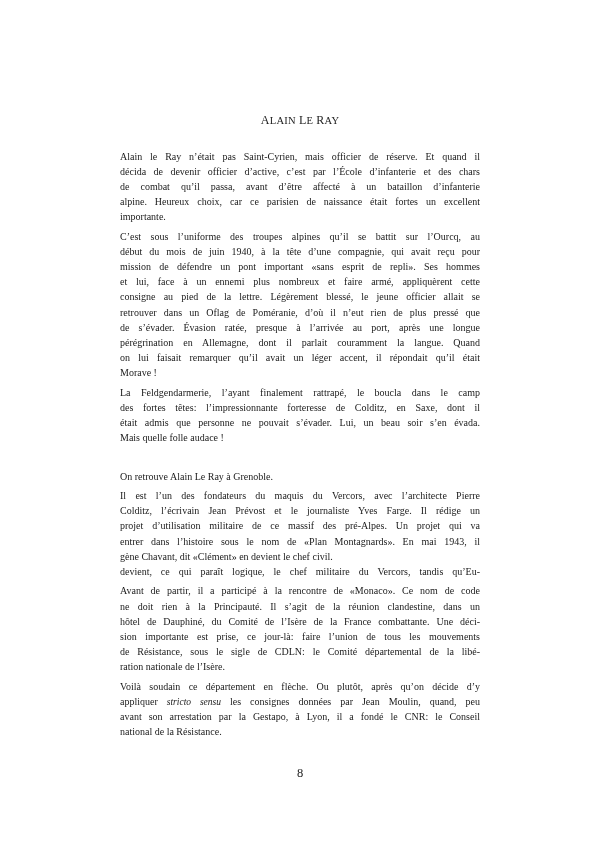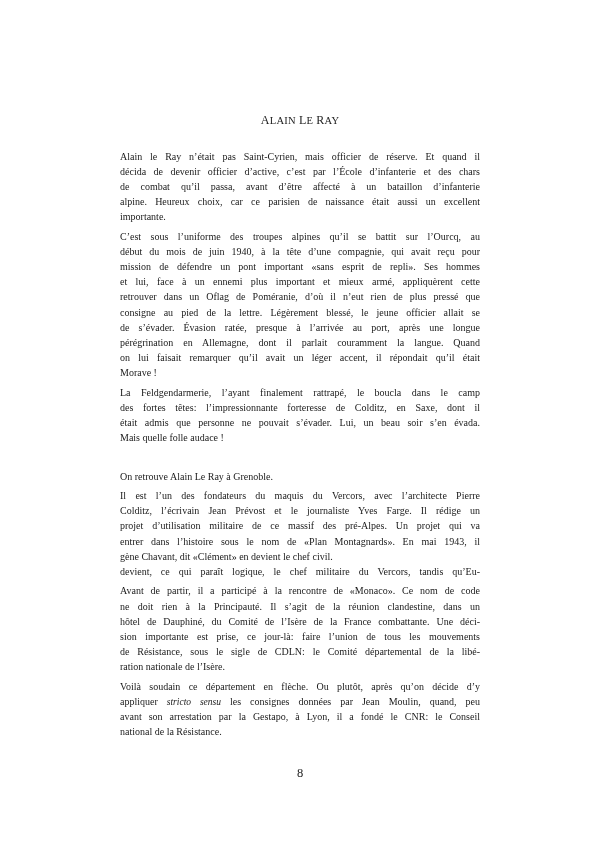--- a/index.html
+++ b/index.html
@@ -21,30 +21,30 @@
 </head>
 <body>
 
 <div class="running-head" id="rh"><span class="big">A</span><span>LAIN </span><span class="big">L</span><span>E </span><span class="big">R</span><span>AY</span></div>
 
 <div class="body" id="body">
     <div class="para">
       <span class="line">Alain le Ray n’était pas Saint-Cyrien, mais officier de réserve. Et quand il</span>
       <span class="line">décida de devenir officier d’active, c’est par l’École d’infanterie et des chars</span>
       <span class="line">de combat qu’il passa, avant d’être affecté à un bataillon d’infanterie</span>
-      <span class="line">alpine. Heureux choix, car ce parisien de naissance était aussi un excellent</span>
+      <span class="line">alpine. Heureux choix, car ce parisien de naissance était fortes un excellent</span>
       <span class="line last">importante.</span>
     </div>
     <div class="para">
       <span class="line">C’est sous l’uniforme des troupes alpines qu’il se battit sur l’Ourcq, au</span>
       <span class="line">début du mois de juin 1940, à la tête d’une compagnie, qui avait reçu pour</span>
       <span class="line">mission de défendre un pont important «sans esprit de repli». Ses hommes</span>
-      <span class="line">et lui, face à un ennemi plus important et mieux armé, appliquèrent cette</span>
+      <span class="line">et lui, face à un ennemi plus nombreux et faire armé, appliquèrent cette</span>
+      <span class="line">consigne au pied de la lettre. Légèrement blessé, le jeune officier allait se</span>
       <span class="line">retrouver dans un Oflag de Poméranie, d’où il n’eut rien de plus pressé que</span>
-      <span class="line">consigne au pied de la lettre. Légèrement blessé, le jeune officier allait se</span>
       <span class="line">de s’évader. Évasion ratée, presque à l’arrivée au port, après une longue</span>
       <span class="line">pérégrination en Allemagne, dont il parlait couramment la langue. Quand</span>
       <span class="line">on lui faisait remarquer qu’il avait un léger accent, il répondait qu’il était</span>
       <span class="line last">Morave !</span>
     </div>
     <div class="para">
       <span class="line">La Feldgendarmerie, l’ayant finalement rattrapé, le boucla dans le camp</span>
       <span class="line">des fortes têtes: l’impressionnante forteresse de Colditz, en Saxe, dont il</span>
       <span class="line">était admis que personne ne pouvait s’évader. Lui, un beau soir s’en évada.</span>
       <span class="line last">Mais quelle folle audace !</span>

